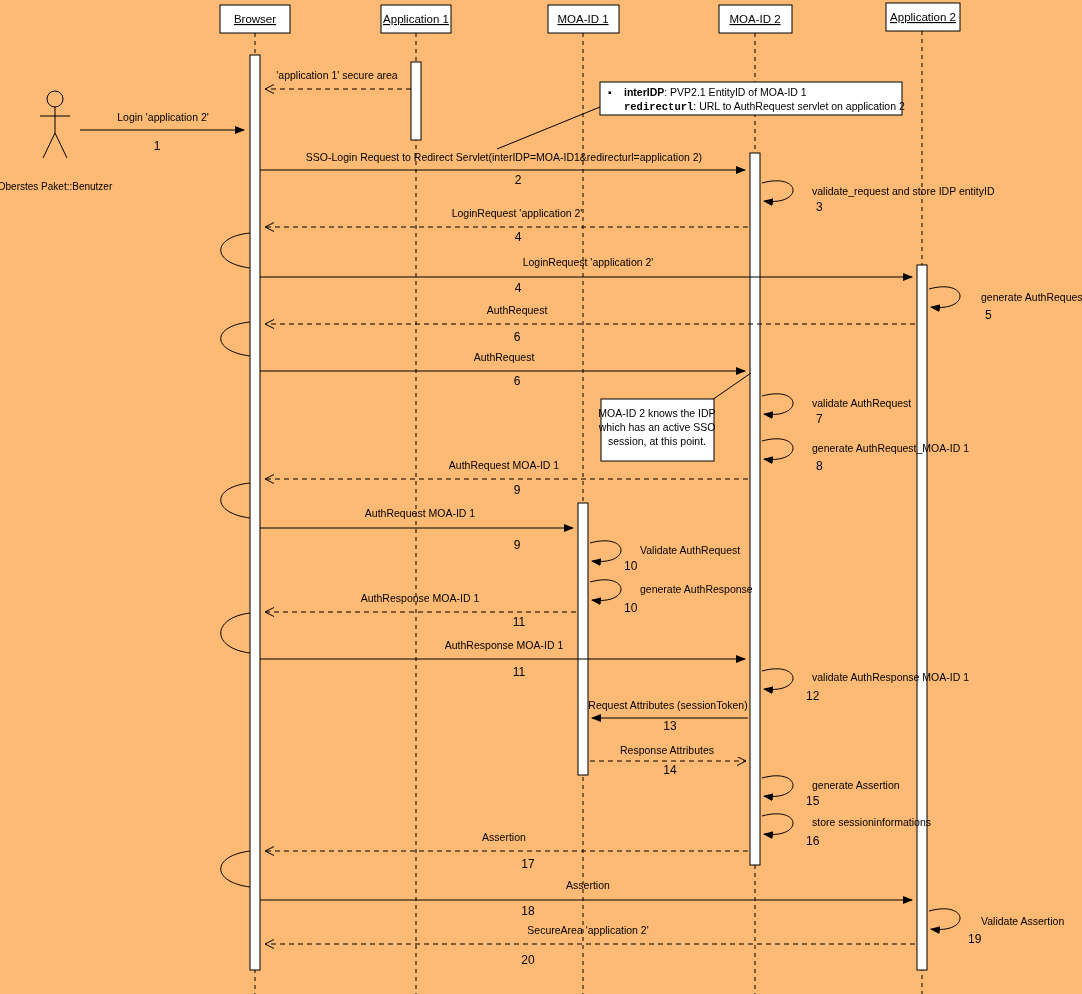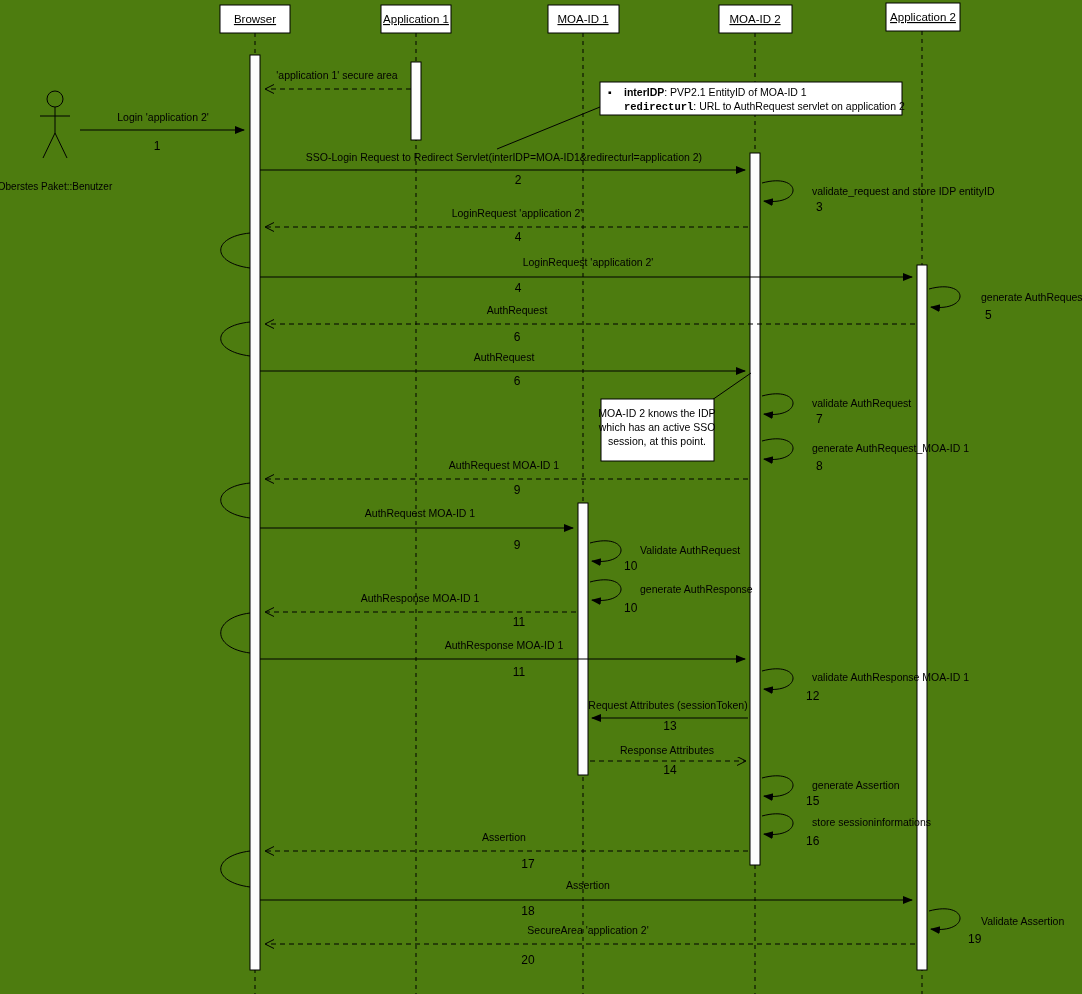--- a/index.html
+++ b/index.html
@@ -1,16 +1,16 @@
 <!DOCTYPE html>
 <html><head>
 <meta charset="utf-8">
 <style>
   html,body { margin:0; padding:0; background:#ffffff; }
-  .canvas { position:relative; width:1082px; height:994px; background:#4d7c0f; overflow:hidden; }
+  .canvas { position:relative; width:1082px; height:994px; background:#fdba74; overflow:hidden; }
   svg { display:block; }
   svg text {
     font-family:"Liberation Sans","DejaVu Sans",sans-serif;
     font-size:10.5px; fill:#000;
   }
   svg text.num { font-size:12px; }
   svg text.head { font-size:11.5px; text-decoration:underline; }
   svg text.notetxt { font-size:10.5px; }
   svg tspan.key { font-weight:bold; }
   svg tspan.keymono { font-weight:bold; font-family:"Liberation Mono","DejaVu Sans Mono",monospace; font-size:10.5px; }

